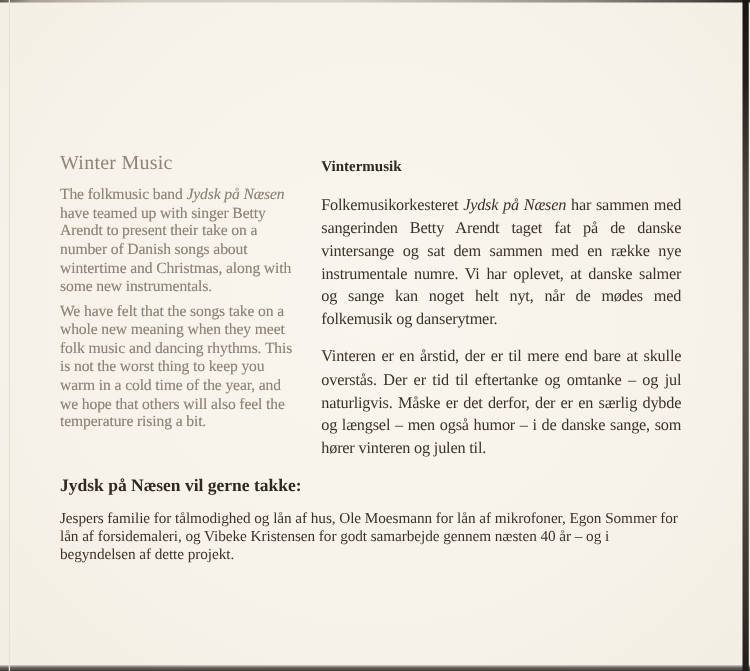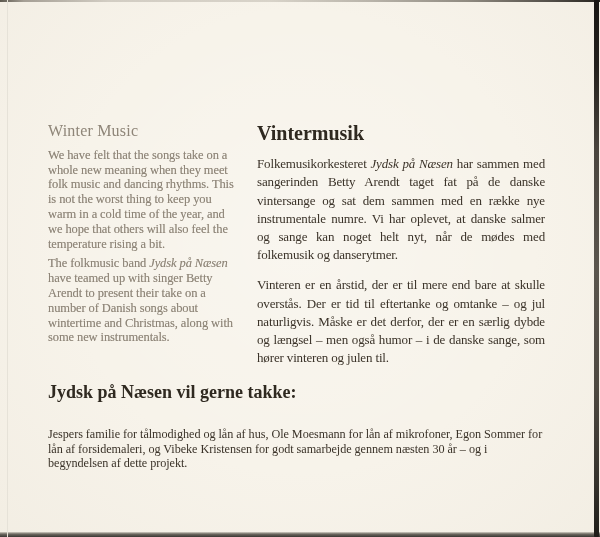--- a/index.html
+++ b/index.html
@@ -79,43 +79,43 @@
     left: 257px;
     top: 124px;
     width: 288px;
     color: var(--body_text, #3a3228);
     font-size: 13px;
     line-height: 18.2px;
     letter-spacing: -0.15px;
     text-align: justify;
   }
   .col-right h2 {
-    font-size: 20px;
+    font-size: 12px;
     font-weight: bold;
     color: var(--heading_text, #2f2920);
     margin: 0 0 13px 0;
     letter-spacing: 0;
     text-align: left;
   }
   .col-right p {
     margin: 0 0 12px 0;
   }
   
   .footer {
     position: absolute;
     left: 48px;
     top: 382px;
     width: 497px;
     color: var(--body_text, #3a3228);
   }
   .footer h3 {
-    font-size: 18px;
+    font-size: 14px;
     font-weight: bold;
     color: var(--heading_text, #2f2920);
-    margin: 0 0 24px 0;
+    margin: 0 0 9px 0;
   }
   .footer p {
     margin: 0;
     font-size: 12.2px;
     line-height: 14.6px;
     letter-spacing: -0.05px;
   }
   em.band {
     font-style: italic;
   }
@@ -124,26 +124,26 @@
 <body>
 
 <div class="paper-tone"></div>
 <div class="edge-top"></div>
 <div class="edge-bottom"></div>
 <div class="edge-right"></div>
 <div class="edge-left"></div>
 
 <div class="col-left">
   <h2>Winter Music</h2>
+  <p><span>The folkmusic band </span><em class="band">Jydsk på Næsen</em><span> have teamed up with singer Betty Arendt to present their take on a number of Danish songs about wintertime and Christmas, along with some new instrumentals.</span></p>
   <p>We have felt that the songs take on a whole new meaning when they meet folk music and dancing rhythms. This is not the worst thing to keep you warm in a cold time of the year, and we hope that others will also feel the temperature rising a bit.</p>
-  <p><span>The folkmusic band </span><em class="band">Jydsk på Næsen</em><span> have teamed up with singer Betty Arendt to present their take on a number of Danish songs about wintertime and Christmas, along with some new instrumentals.</span></p>
 </div>
 
 <div class="col-right">
   <h2>Vintermusik</h2>
   <p><span>Folkemusikorkesteret </span><em class="band">Jydsk på Næsen</em><span> har sammen med sangerinden Betty Arendt taget fat på de danske vintersange og sat dem sammen med en række nye instrumentale numre. Vi har oplevet, at danske salmer og sange kan noget helt nyt, når de mødes med folkemusik og danserytmer.</span></p>
   <p>Vinteren er en årstid, der er til mere end bare at skulle overstås. Der er tid til eftertanke og omtanke – og jul naturligvis. Måske er det derfor, der er en særlig dybde og længsel – men også humor – i de danske sange, som hører vinteren og julen til.</p>
 </div>
 
 <div class="footer">
   <h3>Jydsk på Næsen vil gerne takke:</h3>
-  <p>Jespers familie for tålmodighed og lån af hus, Ole Moesmann for lån af mikrofoner, Egon Sommer for lån af forsidemaleri, og Vibeke Kristensen for godt samarbejde gennem næsten 30 år – og i begyndelsen af dette projekt.</p>
+  <p>Jespers familie for tålmodighed og lån af hus, Ole Moesmann for lån af mikrofoner, Egon Sommer for lån af forsidemaleri, og Vibeke Kristensen for godt samarbejde gennem næsten 40 år – og i begyndelsen af dette projekt.</p>
 </div>
 
 </body></html>

